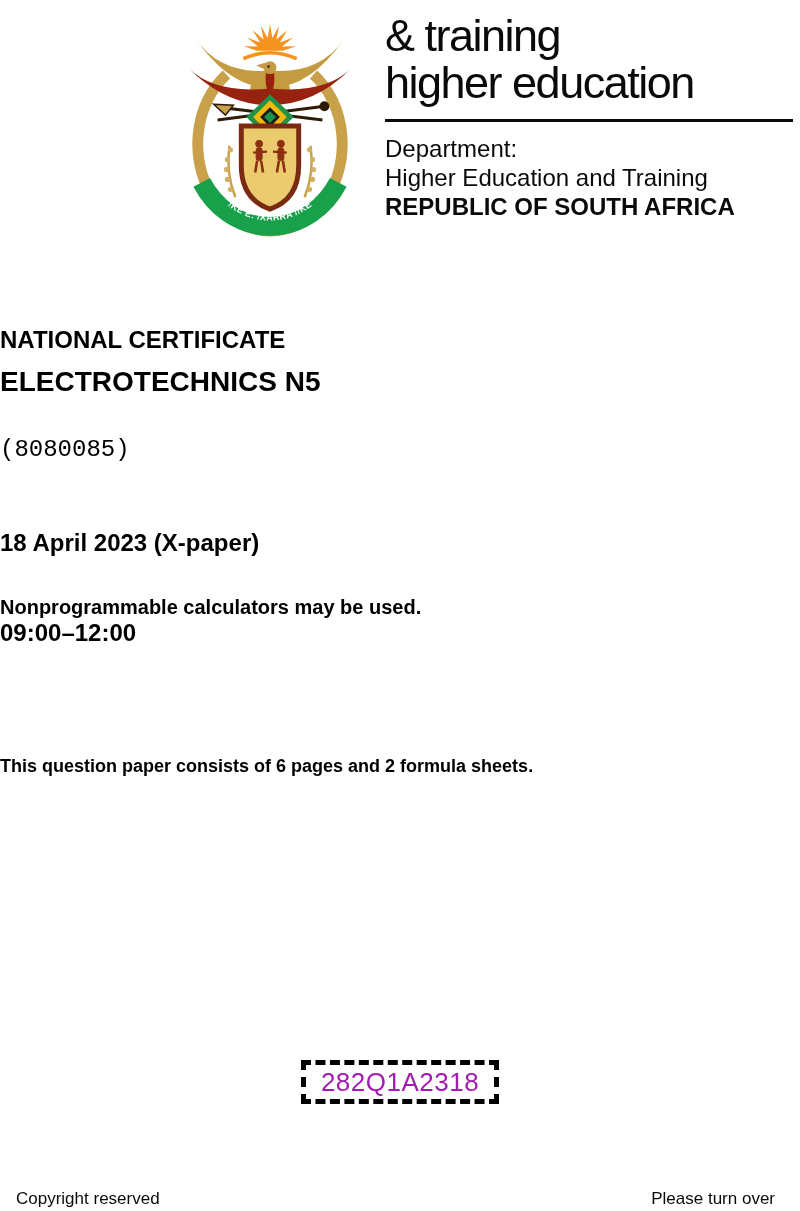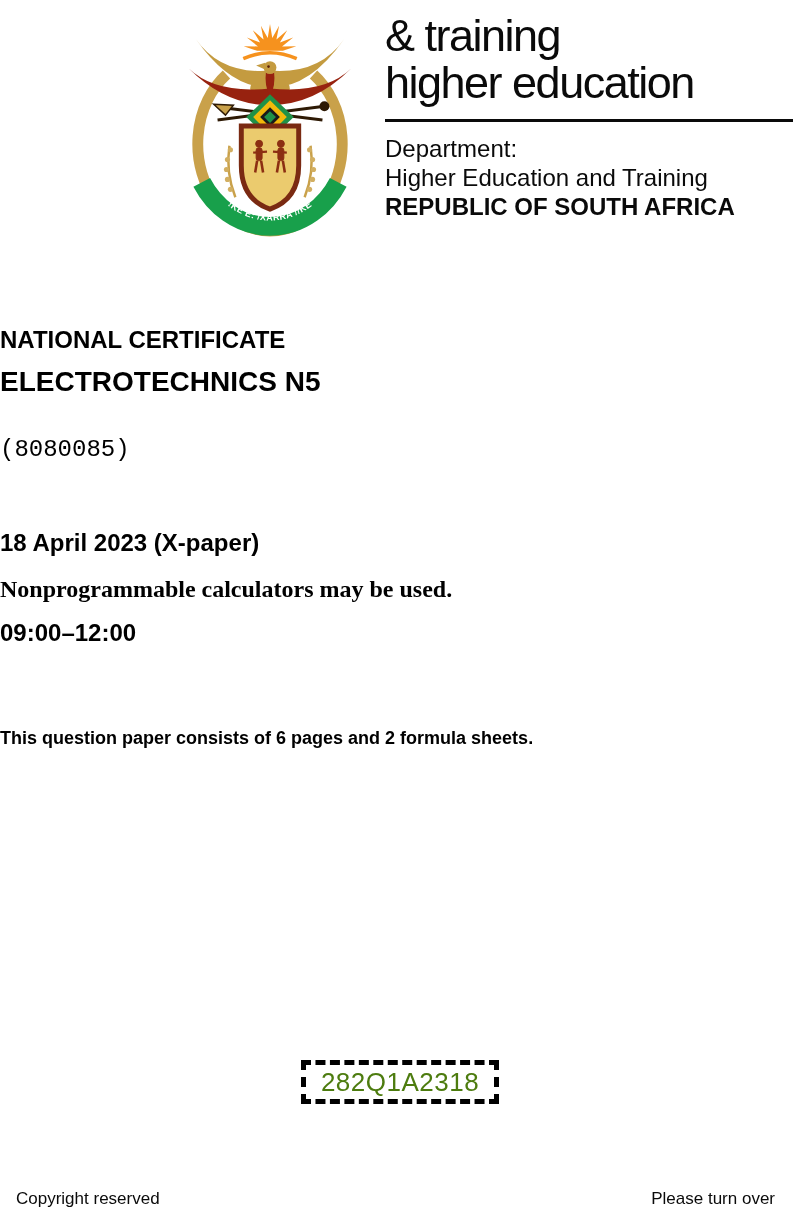--- a/index.html
+++ b/index.html
@@ -48,36 +48,36 @@
     position: absolute;
     left: 0;
     width: 800px;
     text-align: left;
     white-space: pre;
   }
   .certificate   { top: 326px; font-size: 24px; font-weight: 700; }
   .subject       { top: 366px; font-size: 28px; font-weight: 700; }
   .papernum      { top: 436px; font-size: 24px; font-weight: 400; font-family: Liberation Mono, monospace; }
   .datetime      { top: 468px; font-size: 24px; font-weight: 700; line-height: 30px; }
-  .calcnote      { top: 576px; font-size: 24px; font-weight: 700; font-family: Liberation Serif, serif; }
-  .pagesnote     { top: 728px; font-size: 18px; font-weight: 700; }
+  .calcnote      { top: 596px; font-size: 20px; font-weight: 700; }
+  .pagesnote     { top: 756px; font-size: 18px; font-weight: 700; }
 
   
   .code-box {
     position: absolute;
     top: 1060px;
     left: 50%;
     transform: translateX(-50%);
     width: 188px;
     height: 34px;
     border: 5px dashed #000;
     text-align: center;
     line-height: 34px;
     font-size: 26px;
-    color: #4d7c0f;
+    color: #a21caf;
     letter-spacing: 0.5px;
   }
 
   
   .footer-left, .footer-right {
     position: absolute;
     bottom: 2px;
     font-size: 17px;
     color: #0a0a0a;
   }

